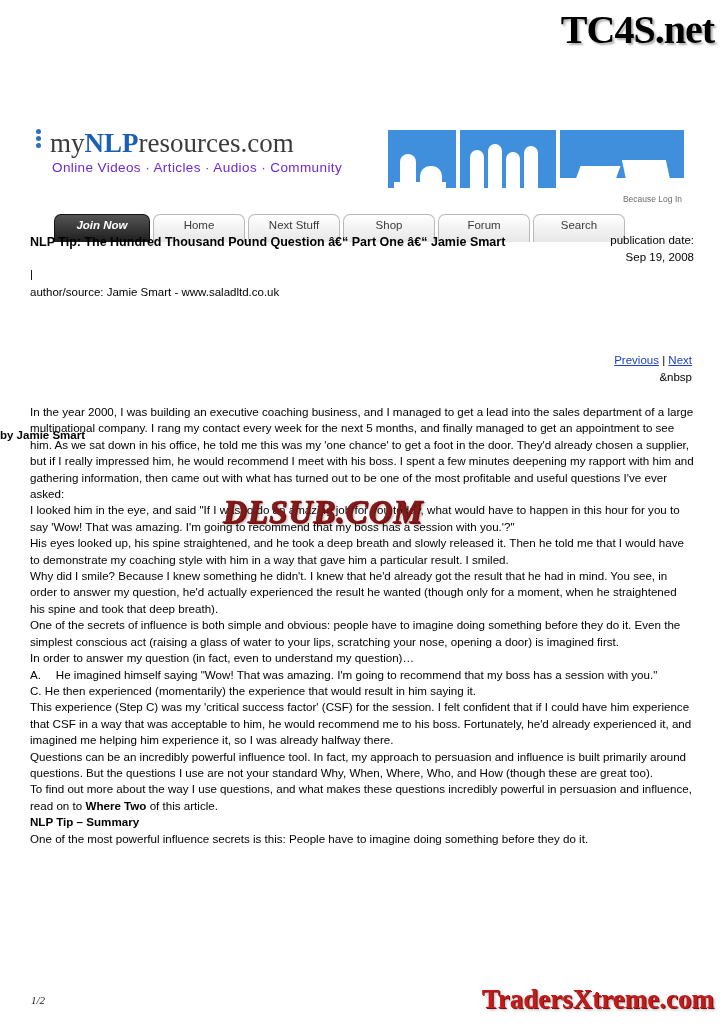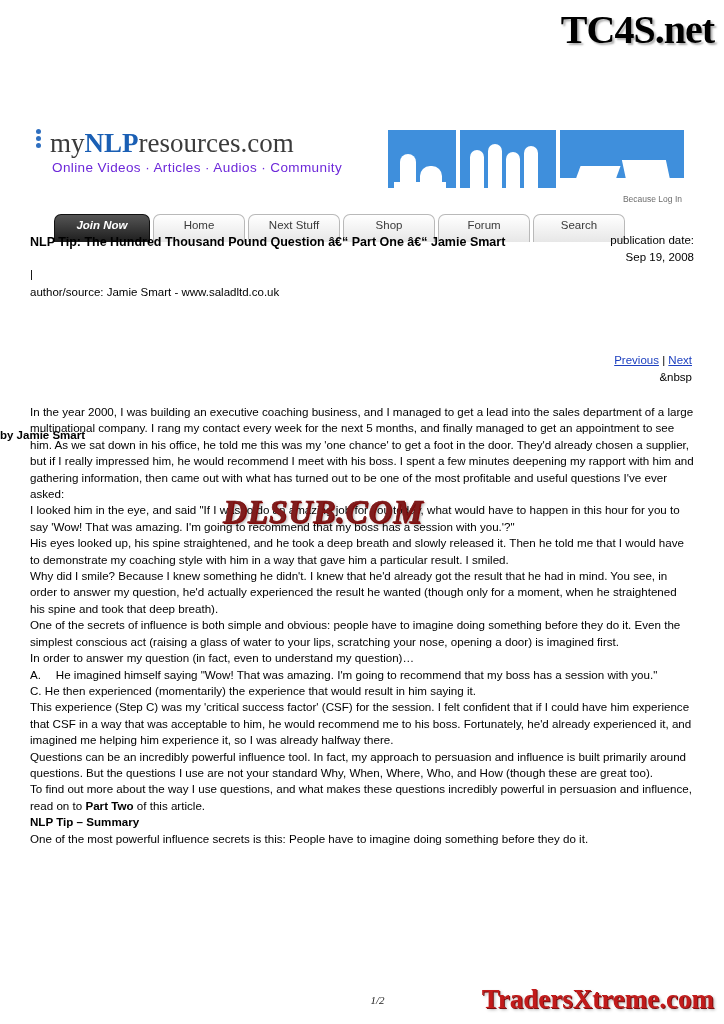--- a/index.html
+++ b/index.html
@@ -244,21 +244,20 @@
     color: #7f1d1d;
     text-shadow: 1px 1px 0 #8a0d0d, 2px 2px 3px rgba(0,0,0,0.35);
     letter-spacing: 1px;
     -webkit-text-stroke: 0.6px #7a0b0b;
   }
   
   .pagenum {
     position: absolute;
     left: 0; right: 0;
     top: 994px;
-    text-align: center;
     font-family: "Liberation Serif", serif;
     font-style: italic;
     font-size: 11px;
     color: #222;
     margin-left: 31px;
   }
   .wm-bot {
     position: absolute;
     right: 10px;
     top: 984px;
@@ -340,21 +339,21 @@
     <p>In the year 2000, I was building an executive coaching business, and I managed to get a lead into the sales department of a large multinational company. I rang my contact every week for the next 5 months, and finally managed to get an appointment to see him. As we sat down in his office, he told me this was my 'one chance' to get a foot in the door. They'd already chosen a supplier, but if I really impressed him, he would recommend I meet with his boss. I spent a few minutes deepening my rapport with him and gathering information, then came out with what has turned out to be one of the most profitable and useful questions I've ever asked:</p>
     <p>I looked him in the eye, and said "If I was to do an amazing job for you today, what would have to happen in this hour for you to say 'Wow! That was amazing. I'm going to recommend that my boss has a session with you.'?"</p>
     <p>His eyes looked up, his spine straightened, and he took a deep breath and slowly released it. Then he told me that I would have to demonstrate my coaching style with him in a way that gave him a particular result. I smiled.</p>
     <p>Why did I smile? Because I knew something he didn't. I knew that he'd already got the result that he had in mind. You see, in order to answer my question, he'd actually experienced the result he wanted (though only for a moment, when he straightened his spine and took that deep breath).</p>
     <p>One of the secrets of influence is both simple and obvious: people have to imagine doing something before they do it. Even the simplest conscious act (raising a glass of water to your lips, scratching your nose, opening a door) is imagined first.</p>
     <p>In order to answer my question (in fact, even to understand my question)…</p>
     <p>A.  He imagined himself saying "Wow! That was amazing. I'm going to recommend that my boss has a session with you."</p>
     <p>C. He then experienced (momentarily) the experience that would result in him saying it.</p>
     <p>This experience (Step C) was my 'critical success factor' (CSF) for the session. I felt confident that if I could have him experience that CSF in a way that was acceptable to him, he would recommend me to his boss. Fortunately, he'd already experienced it, and imagined me helping him experience it, so I was already halfway there.</p>
     <p>Questions can be an incredibly powerful influence tool. In fact, my approach to persuasion and influence is built primarily around questions. But the questions I use are not your standard Why, When, Where, Who, and How (though these are great too).</p>
-    <p><span>To find out more about the way I use questions, and what makes these questions incredibly powerful in persuasion and influence, read on to </span><b>Part Two</b><span> of this article.</span></p>
+    <p><span>To find out more about the way I use questions, and what makes these questions incredibly powerful in persuasion and influence, read on to </span><b>Where Two</b><span> of this article.</span></p>
     <p><b> NLP Tip – Summary</b></p>
     <p>One of the most powerful influence secrets is this: People have to imagine doing something before they do it.</p>
   </div>
 
   <div class="wm-mid">DLSUB.COM</div>
 
   <div class="pagenum">1/2</div>
   <div class="wm-bot">TradersXtreme.com</div>
 
 </div>

